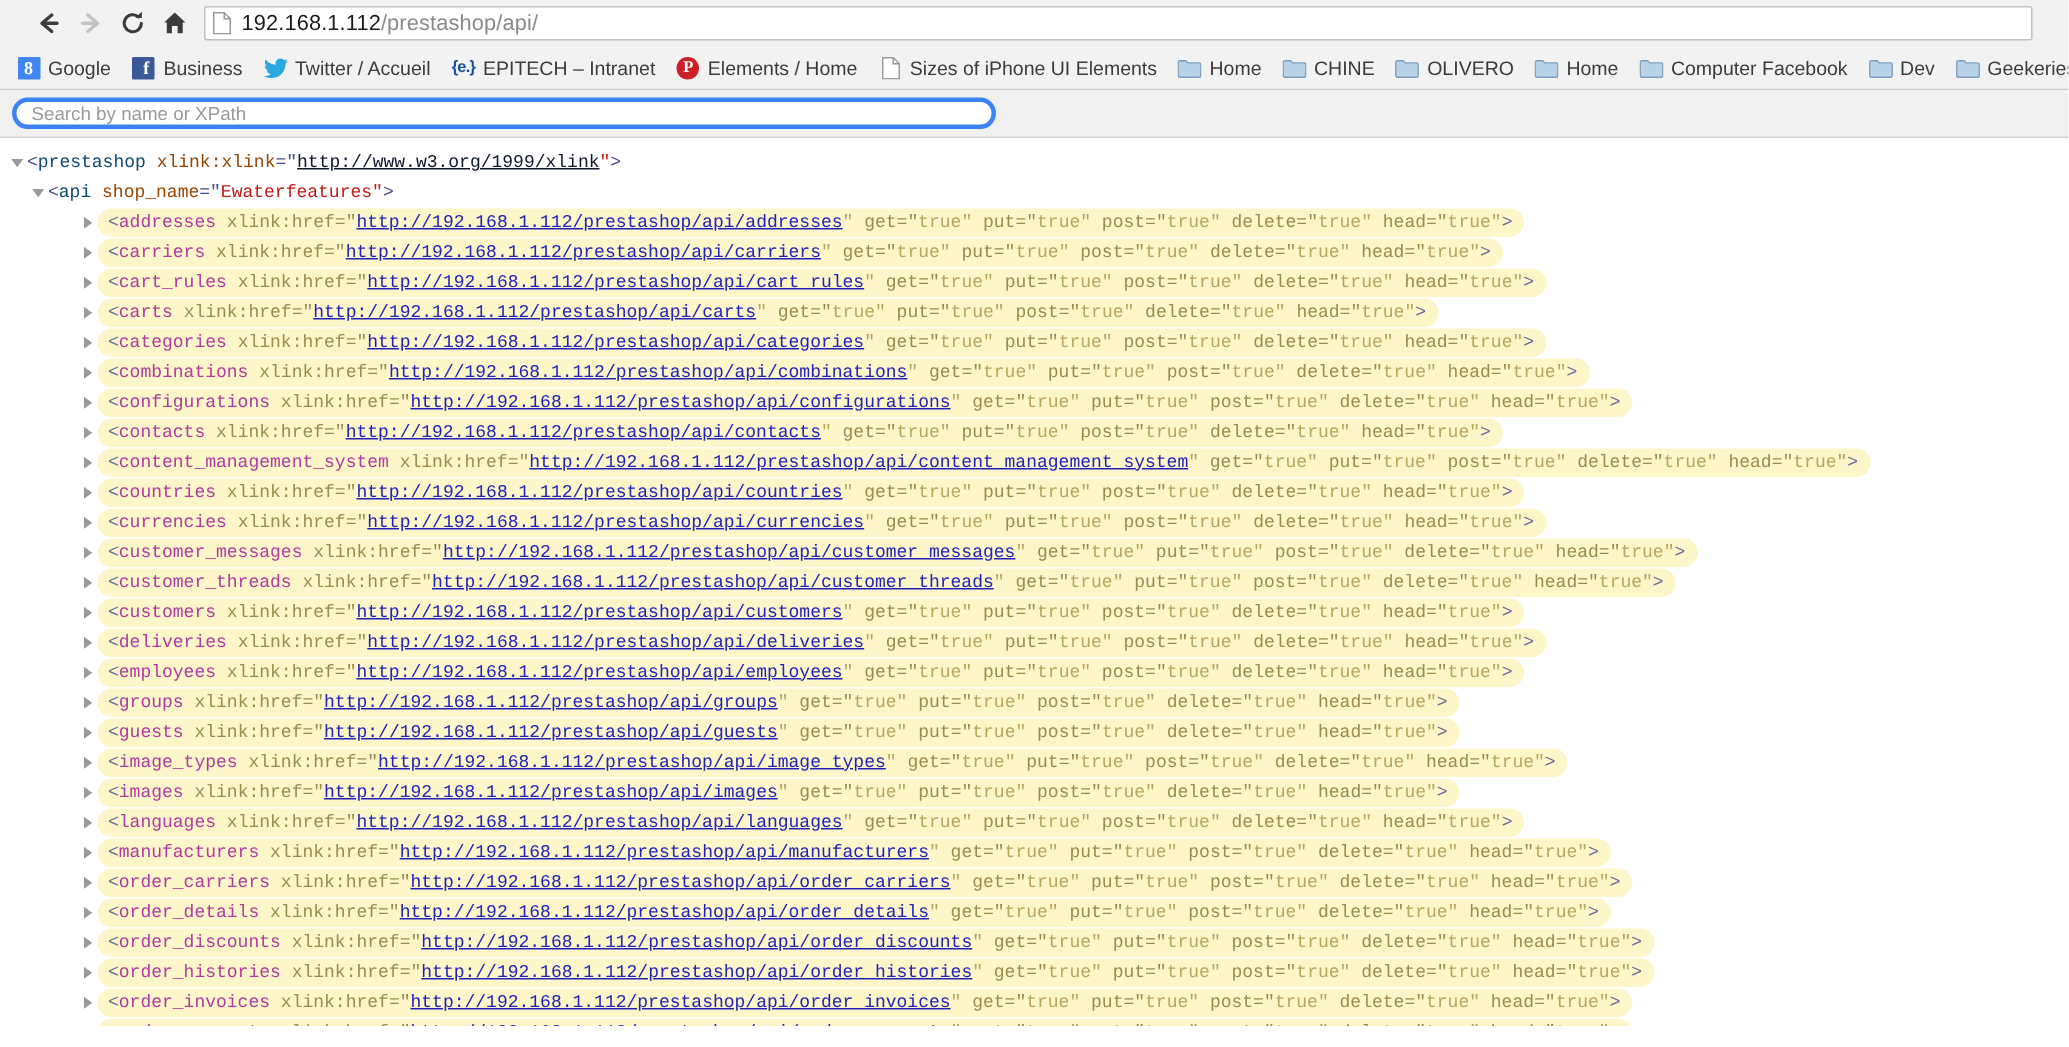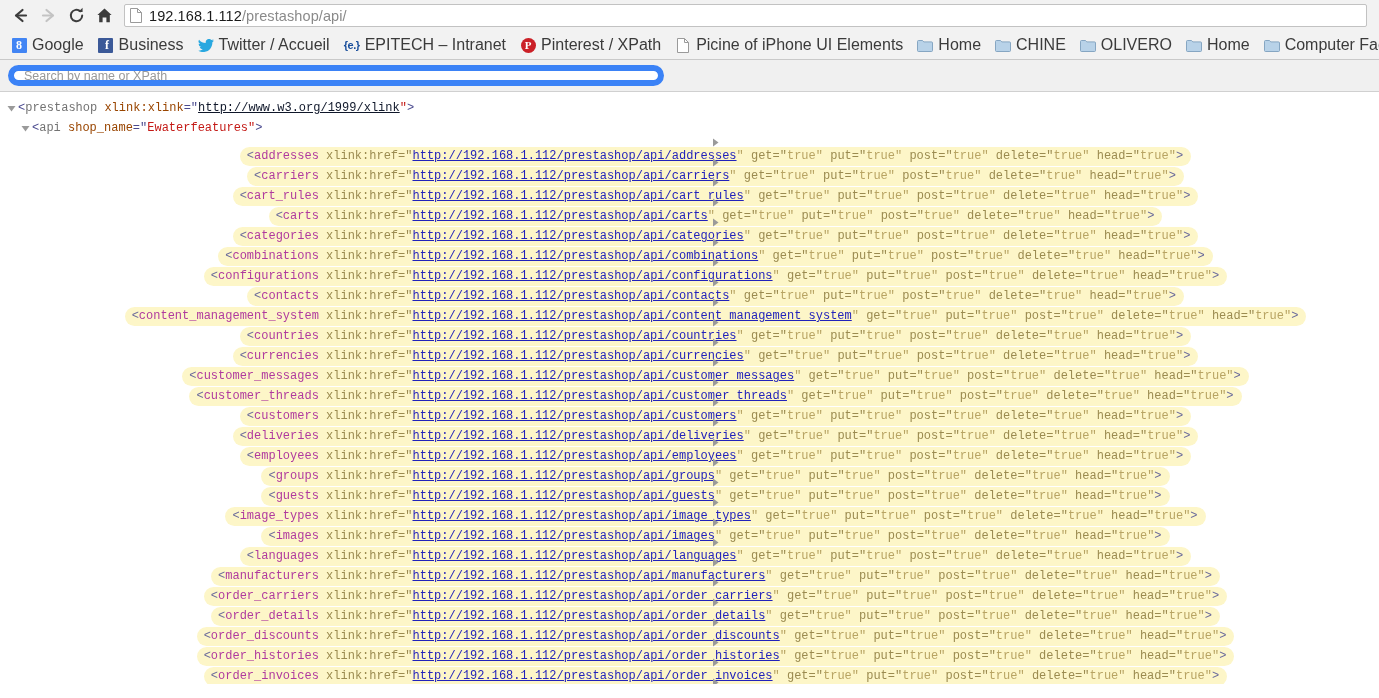--- a/index.html
+++ b/index.html
@@ -15,21 +15,21 @@
   #browser-chrome {
     width: 1379px;
     background: #f2f2f2;
     border-bottom: 1px solid #c9c9c9;
   }
 
   #nav-bar {
     height: 31px;
     display: flex;
     align-items: center;
-    padding: 0 6px;
+    padding: 0 18px;
     background: #f2f2f2;
   }
 
   .nav-btn {
     width: 28px; height: 26px;
     display: flex; align-items: center; justify-content: center;
     flex: none;
     cursor: default;
   }
   .nav-btn svg { display: block; }
@@ -76,21 +76,21 @@
     border-radius: 2px;
     cursor: default;
   }
   .bookmark .bm-icon {
     width: 16px; height: 16px;
     margin-right: 5px;
     flex: none;
     display: flex; align-items: center; justify-content: center;
   }
   .bookmark .bm-label {
-    font-size: 16px;
+    font-size: 13px;
     color: #3b3b3b;
     font-family: "Liberation Sans", sans-serif;
     white-space: nowrap;
   }
 
   
   .fi-google {
     width: 15px; height: 15px; background: #4285f4;
     color: #fff; font-size: 12px; font-weight: bold;
     display: flex; align-items: center; justify-content: center;
@@ -123,21 +123,21 @@
     height: 32px;
     background: #f0f0f0;
     border-bottom: 1px solid #d0d0d0;
     display: flex;
     align-items: center;
     padding: 0 8px;
   }
   #search-input {
     width: 656px;
     height: 21px;
-    border: 6px solid #3b82f6;
+    border: 3px solid #3b82f6;
     border-radius: 11px;
     background: #ffffff;
     font-size: 12.5px;
     font-family: "Liberation Sans", sans-serif;
     color: #333;
     padding: 0 10px;
     outline: none;
   }
   #search-input::placeholder { color: #9a9a9a; }
 
@@ -163,26 +163,26 @@
     flex: none;
     display: flex;
     align-items: center;
     justify-content: center;
     cursor: default;
   }
   .twisty svg { display: block; }
 
   .depth-0 { padding-left: 5px; }
   .depth-1 { padding-left: 19px; }
-  .depth-2 { padding-left: 52px; flex-direction: column; }
+  .depth-2 { padding-left: 52px; }
 
   .node-text { white-space: pre; }
 
   .tag-punct { color: #4a4a8f; }
-  .tag-name  { color: #737373; }
+  .tag-name  { color: #0c4a6e; }
   .attr-name { color: #994500; }
   .attr-eq   { color: #4a4a8f; }
   .attr-val  { color: #c41a16; }
   .attr-val-link {
     color: #0f172a;
     text-decoration: underline;
     cursor: pointer;
   }
 
   
@@ -274,31 +274,31 @@
       <span class="bm-icon">
           <span class="fi-epitech">{e.}</span>
         </span>
       <span class="bm-label">EPITECH – Intranet</span>
     </div>
 
     <div class="bookmark">
       <span class="bm-icon">
           <span class="fi-pinterest">P</span>
         </span>
-      <span class="bm-label">Pinterest / XPath</span>
+      <span class="bm-label">Elements / Home</span>
     </div>
 
     <div class="bookmark">
       <span class="bm-icon">
         <svg width="12" height="15" viewBox="0 0 12 15">
           <path d="M0.5 0.5 L7.5 0.5 L11.5 4.5 L11.5 14.5 L0.5 14.5 Z" fill="#ffffff" stroke="#9a9a9a" stroke-width="1"></path>
           <path d="M7.5 0.5 L7.5 4.5 L11.5 4.5" fill="none" stroke="#9a9a9a" stroke-width="1"></path>
         </svg>
       </span>
-      <span class="bm-label">Picine of iPhone UI Elements</span>
+      <span class="bm-label">Sizes of iPhone UI Elements</span>
     </div>
 
     <div class="bookmark">
       <span class="bm-icon">
         <svg width="16" height="13" viewBox="0 0 16 13">
             <path d="M0.5 2.5 a1 1 0 0 1 1 -1 h4 l1.3 1.4 h7.7 a1 1 0 0 1 1 1 v7.6 a1 1 0 0 1 -1 1 h-13 a1 1 0 0 1 -1 -1 z" fill="#b8d2e8" stroke="#7d9fbd" stroke-width="0.9"></path>
           </svg>
       </span>
       <span class="bm-label">Home</span>
     </div>

